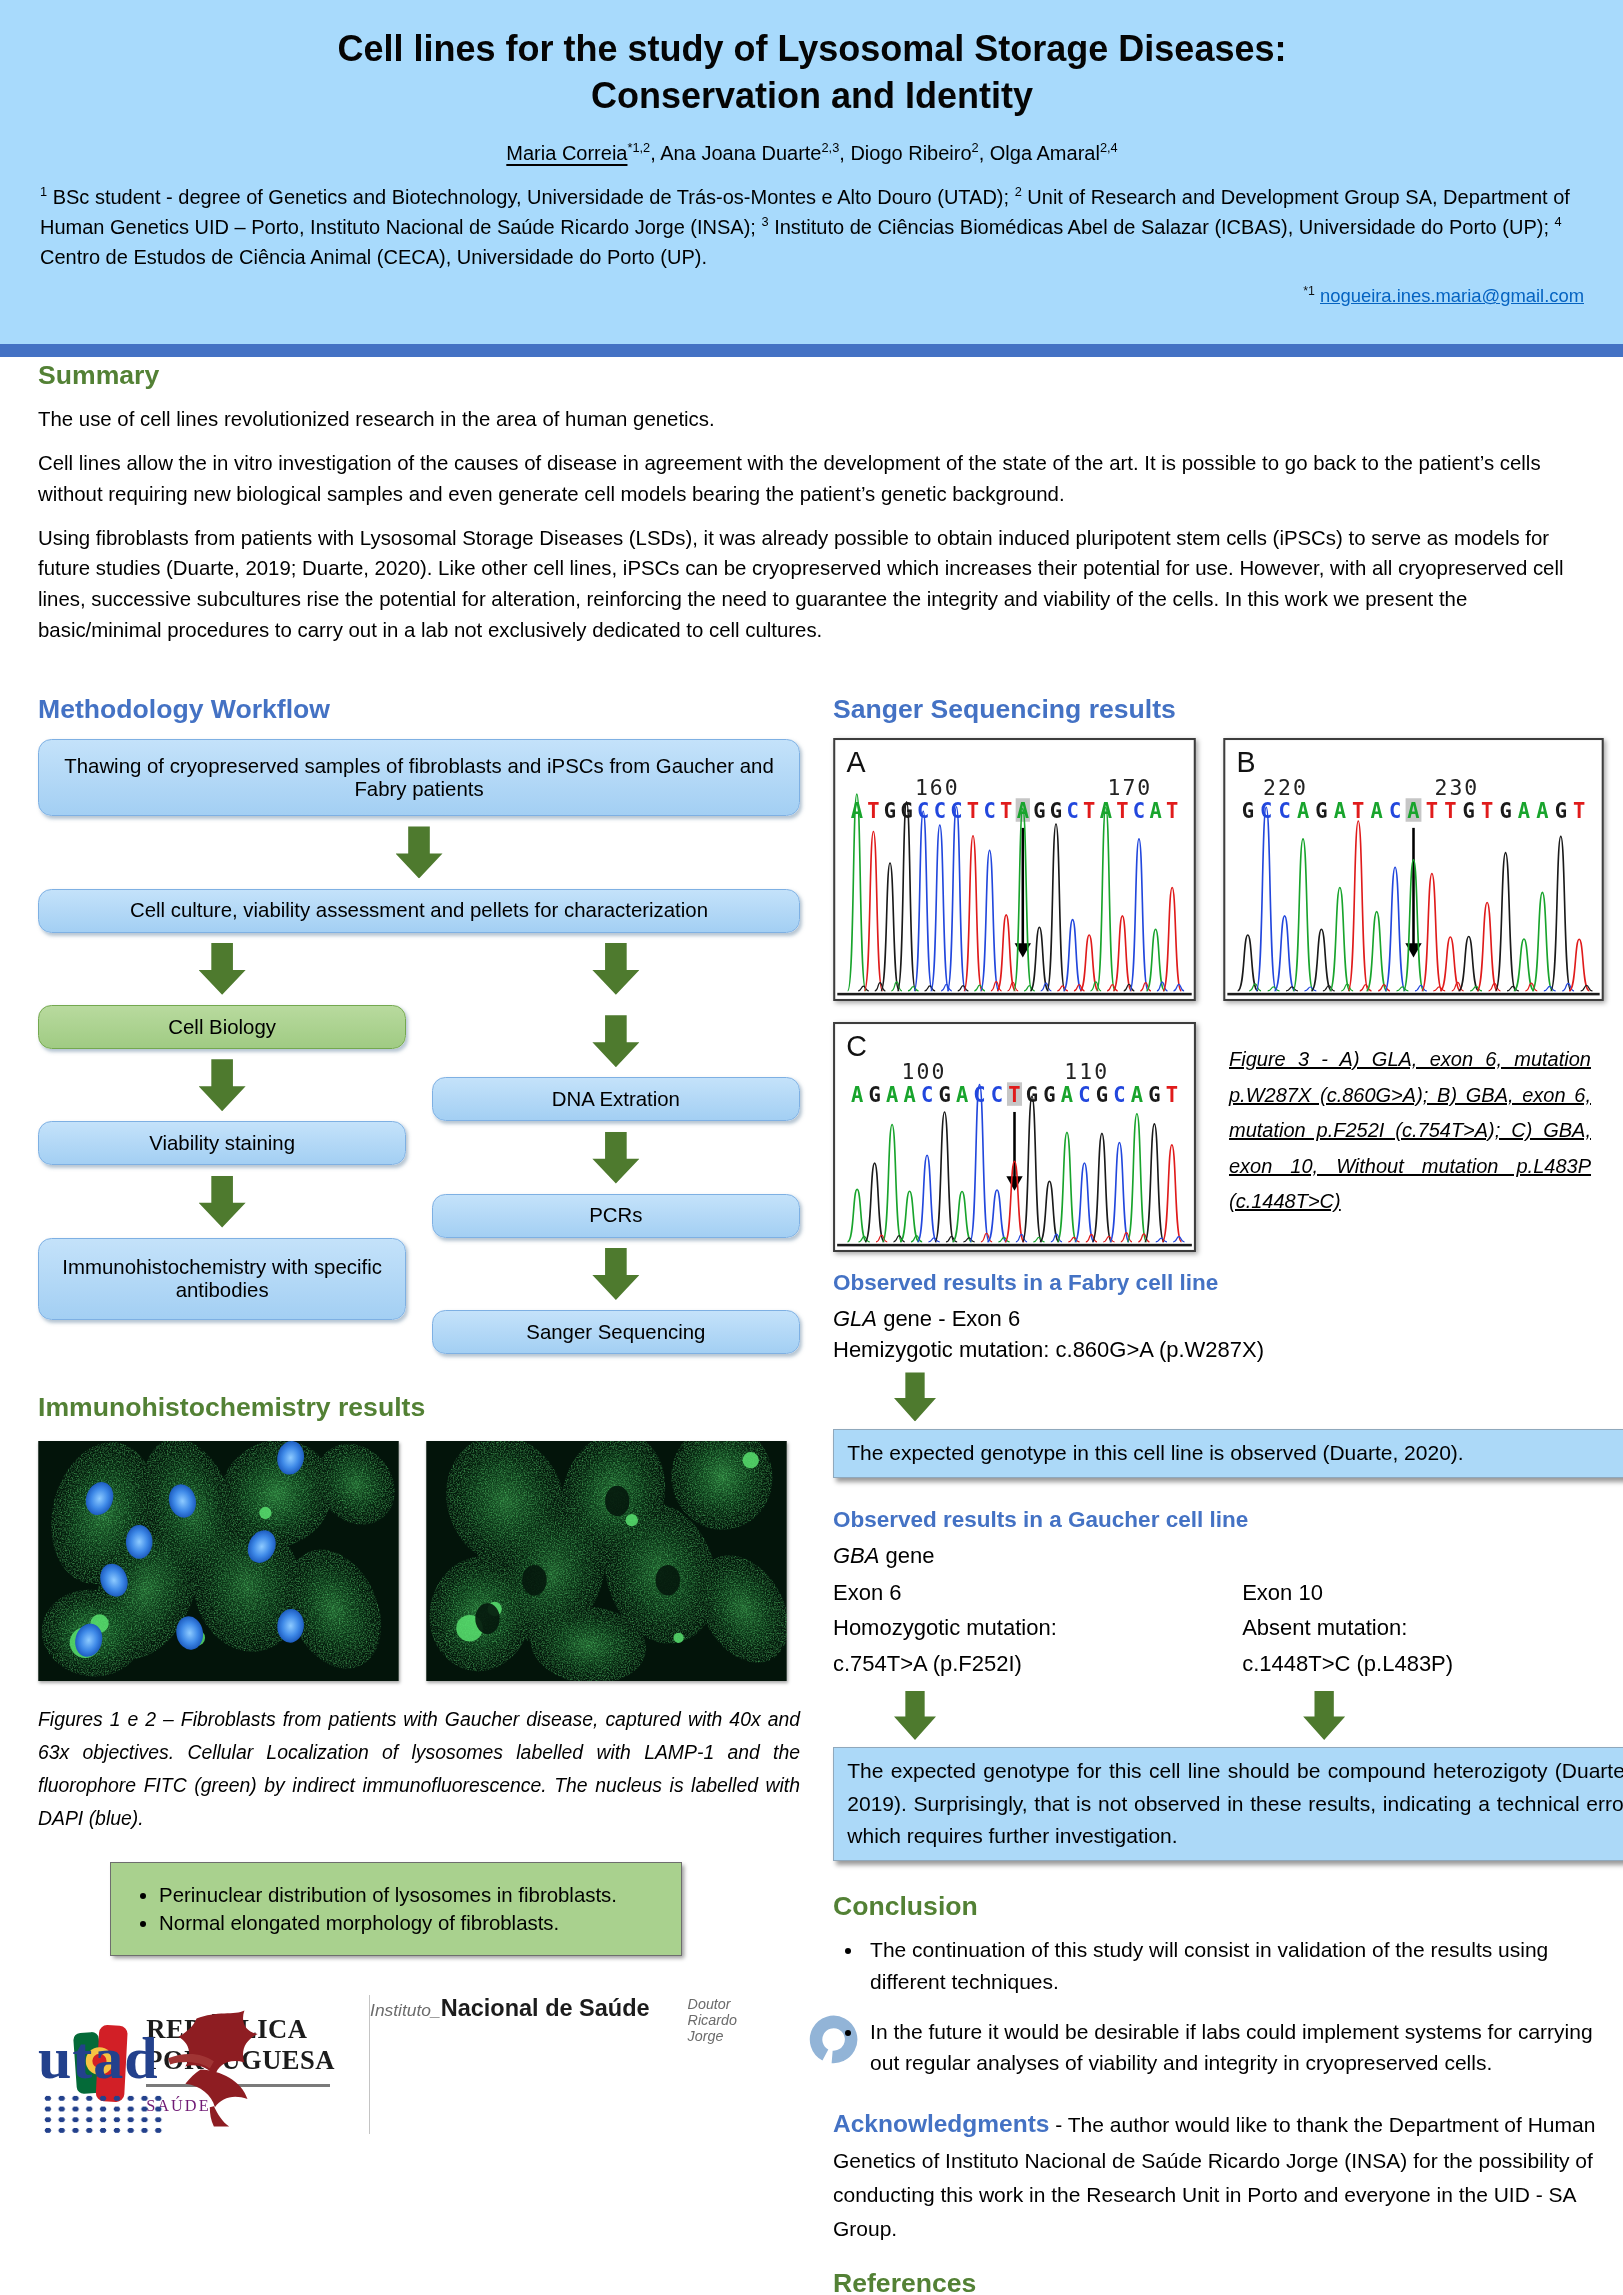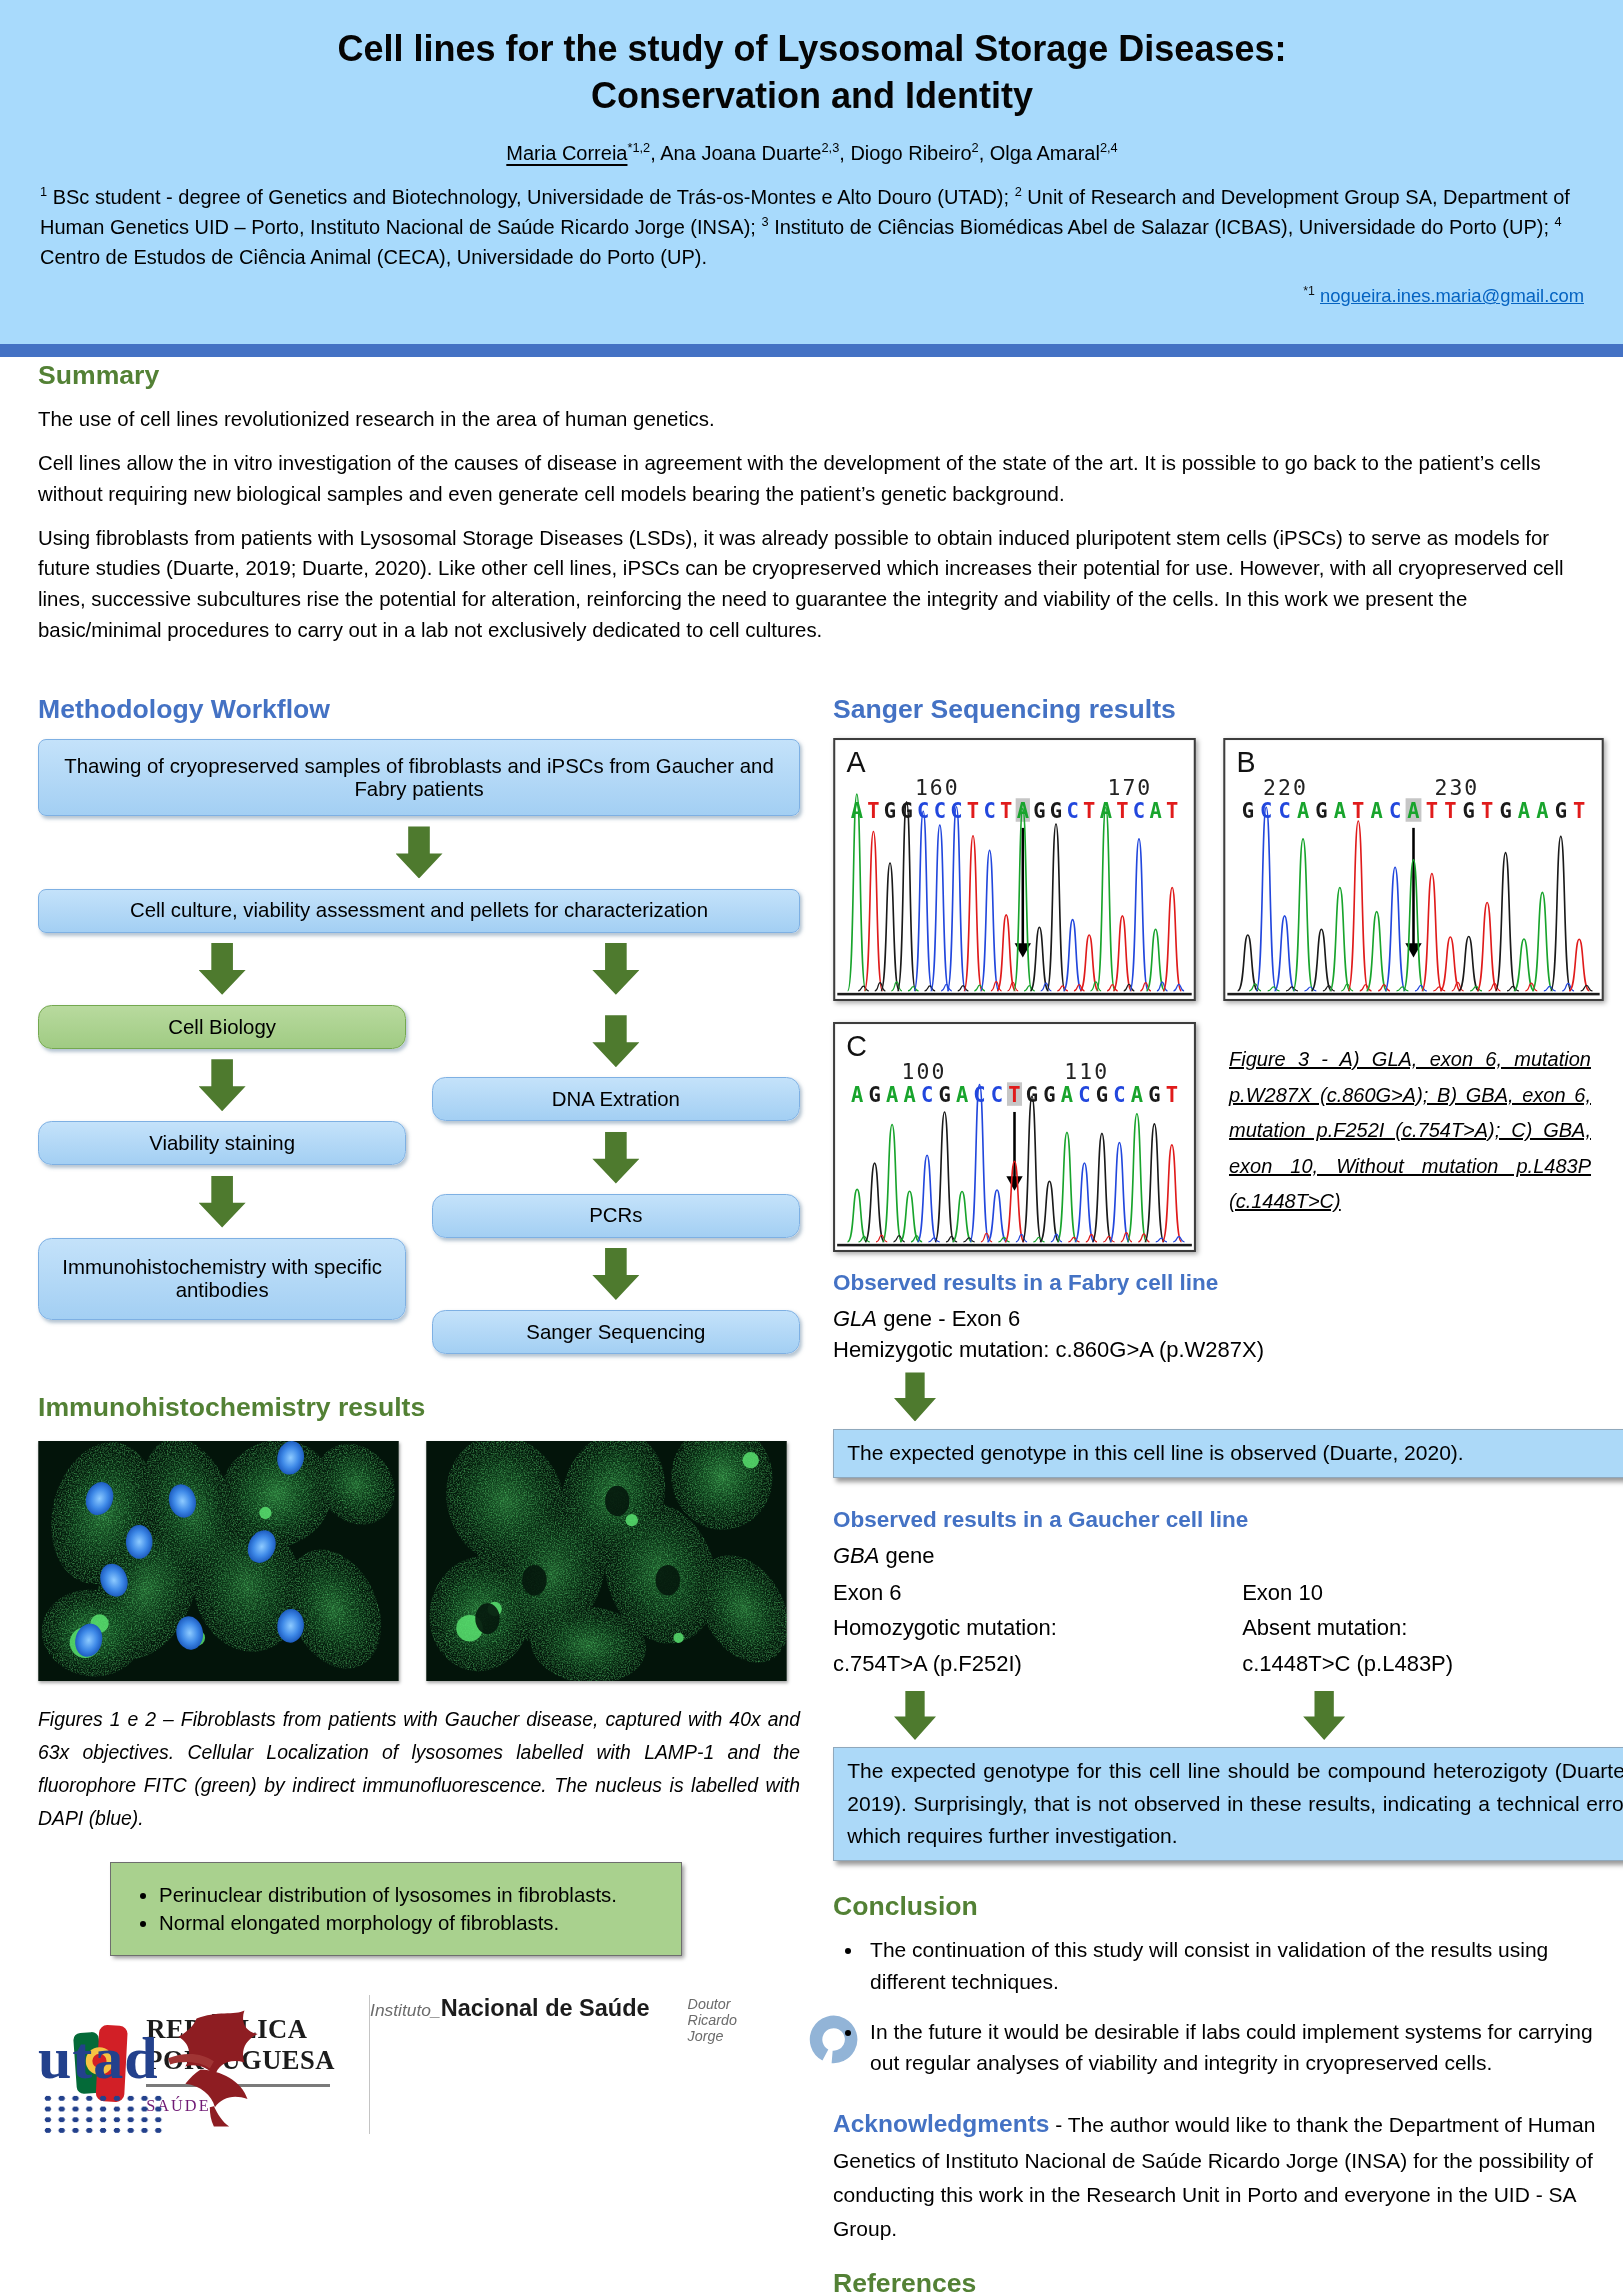--- a/index.html
+++ b/index.html
@@ -33,21 +33,21 @@
   .flow{margin-top:14.3px;}
   .fbox{
     background:linear-gradient(#C4E2FA,#A3CFF3);
     border:1.5px solid #7EB0E3;border-radius:13.3px;
     box-shadow:2px 2.6px 3.6px rgba(110,140,165,.5);
     font-size:20.4px;text-align:center;
     display:flex;align-items:center;justify-content:center;
     padding:8.2px 15.3px;box-sizing:border-box;min-height:44px;
   }
   .fbox.green{background:linear-gradient(#B8DA9E,#A0CB83);border-color:#74A84F;}
-  .flow .wide{width:100%;border-radius:8px;}
+  .flow .wide{width:100%;}
   .split{display:grid;grid-template-columns:1fr 1fr;column-gap:25.5px;margin-top:0;}
   .stack{display:flex;flex-direction:column;align-items:stretch;}
   .arrow-down{
     width:47px;height:52px;background:#4E7A2E;margin:10.2px auto;
     clip-path:polygon(27% 0,73% 0,73% 52%,100% 52%,50% 100%,0 52%,27% 52%);
     filter:drop-shadow(1.5px 1.5px 1px rgba(0,0,0,.25));
   }
   .arrow-down.sm{width:42px;height:49px;margin:9.2px 0 7.2px 61px;}
   
   .micro-row{display:flex;gap:26.6px;margin-top:17.4px;}

